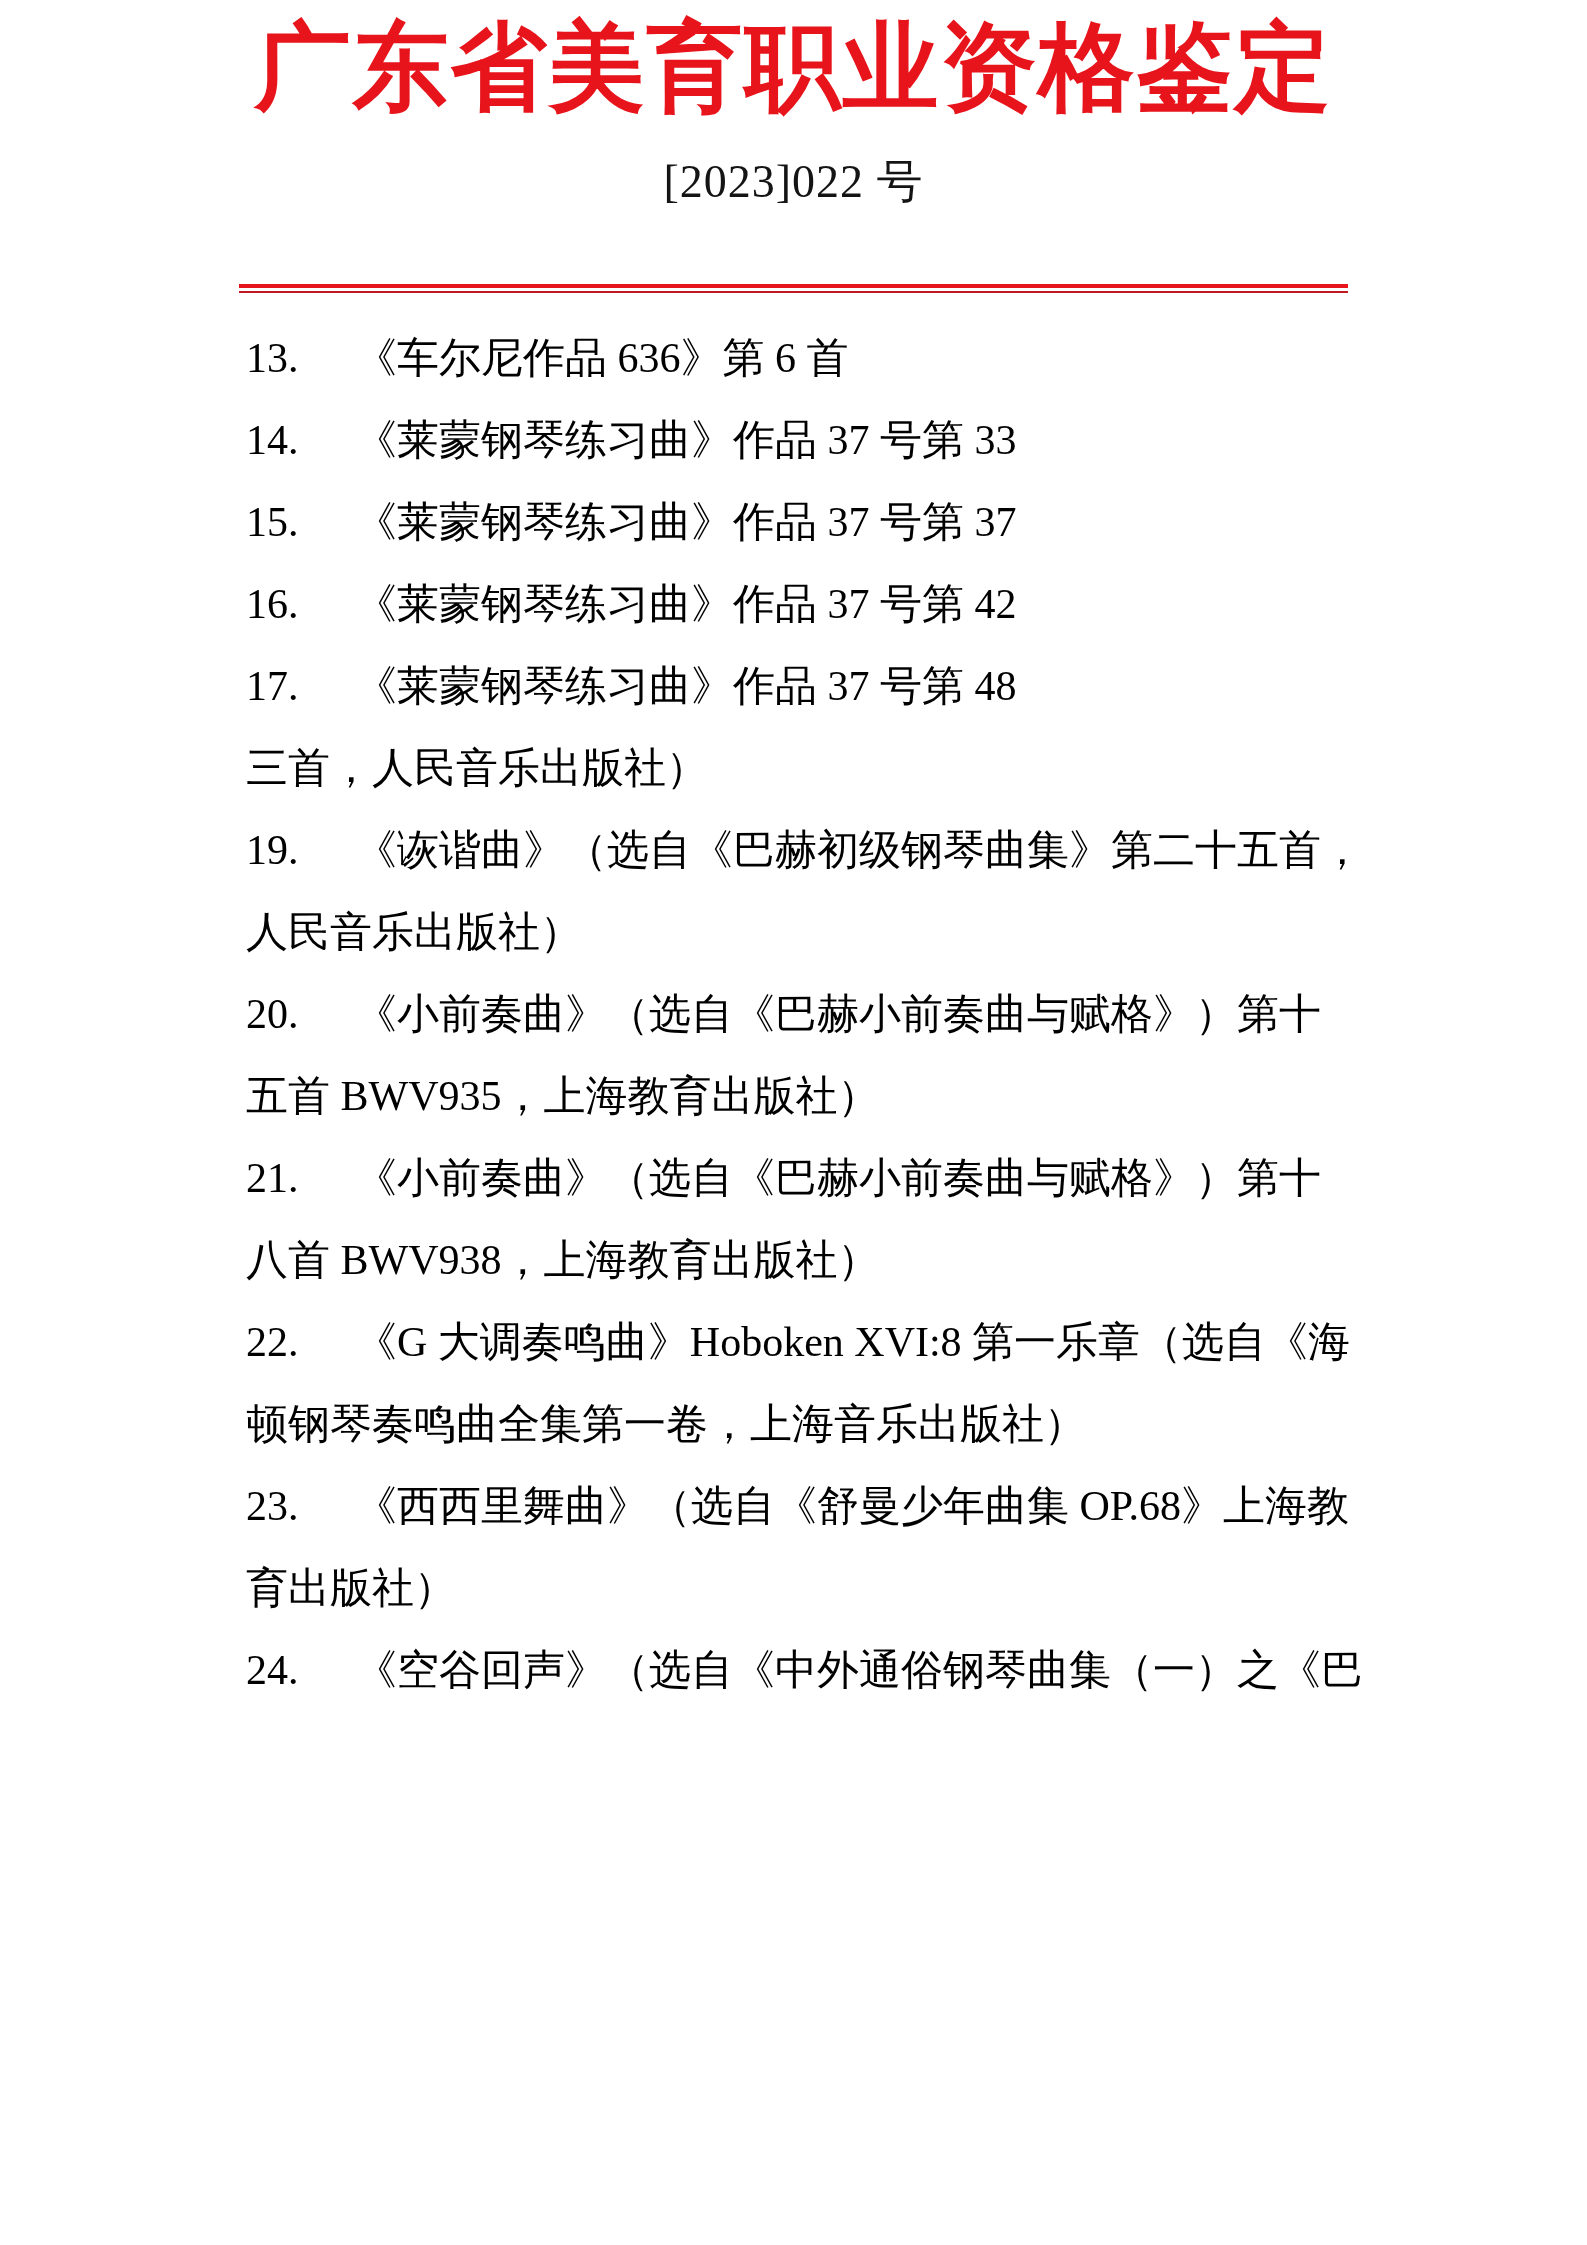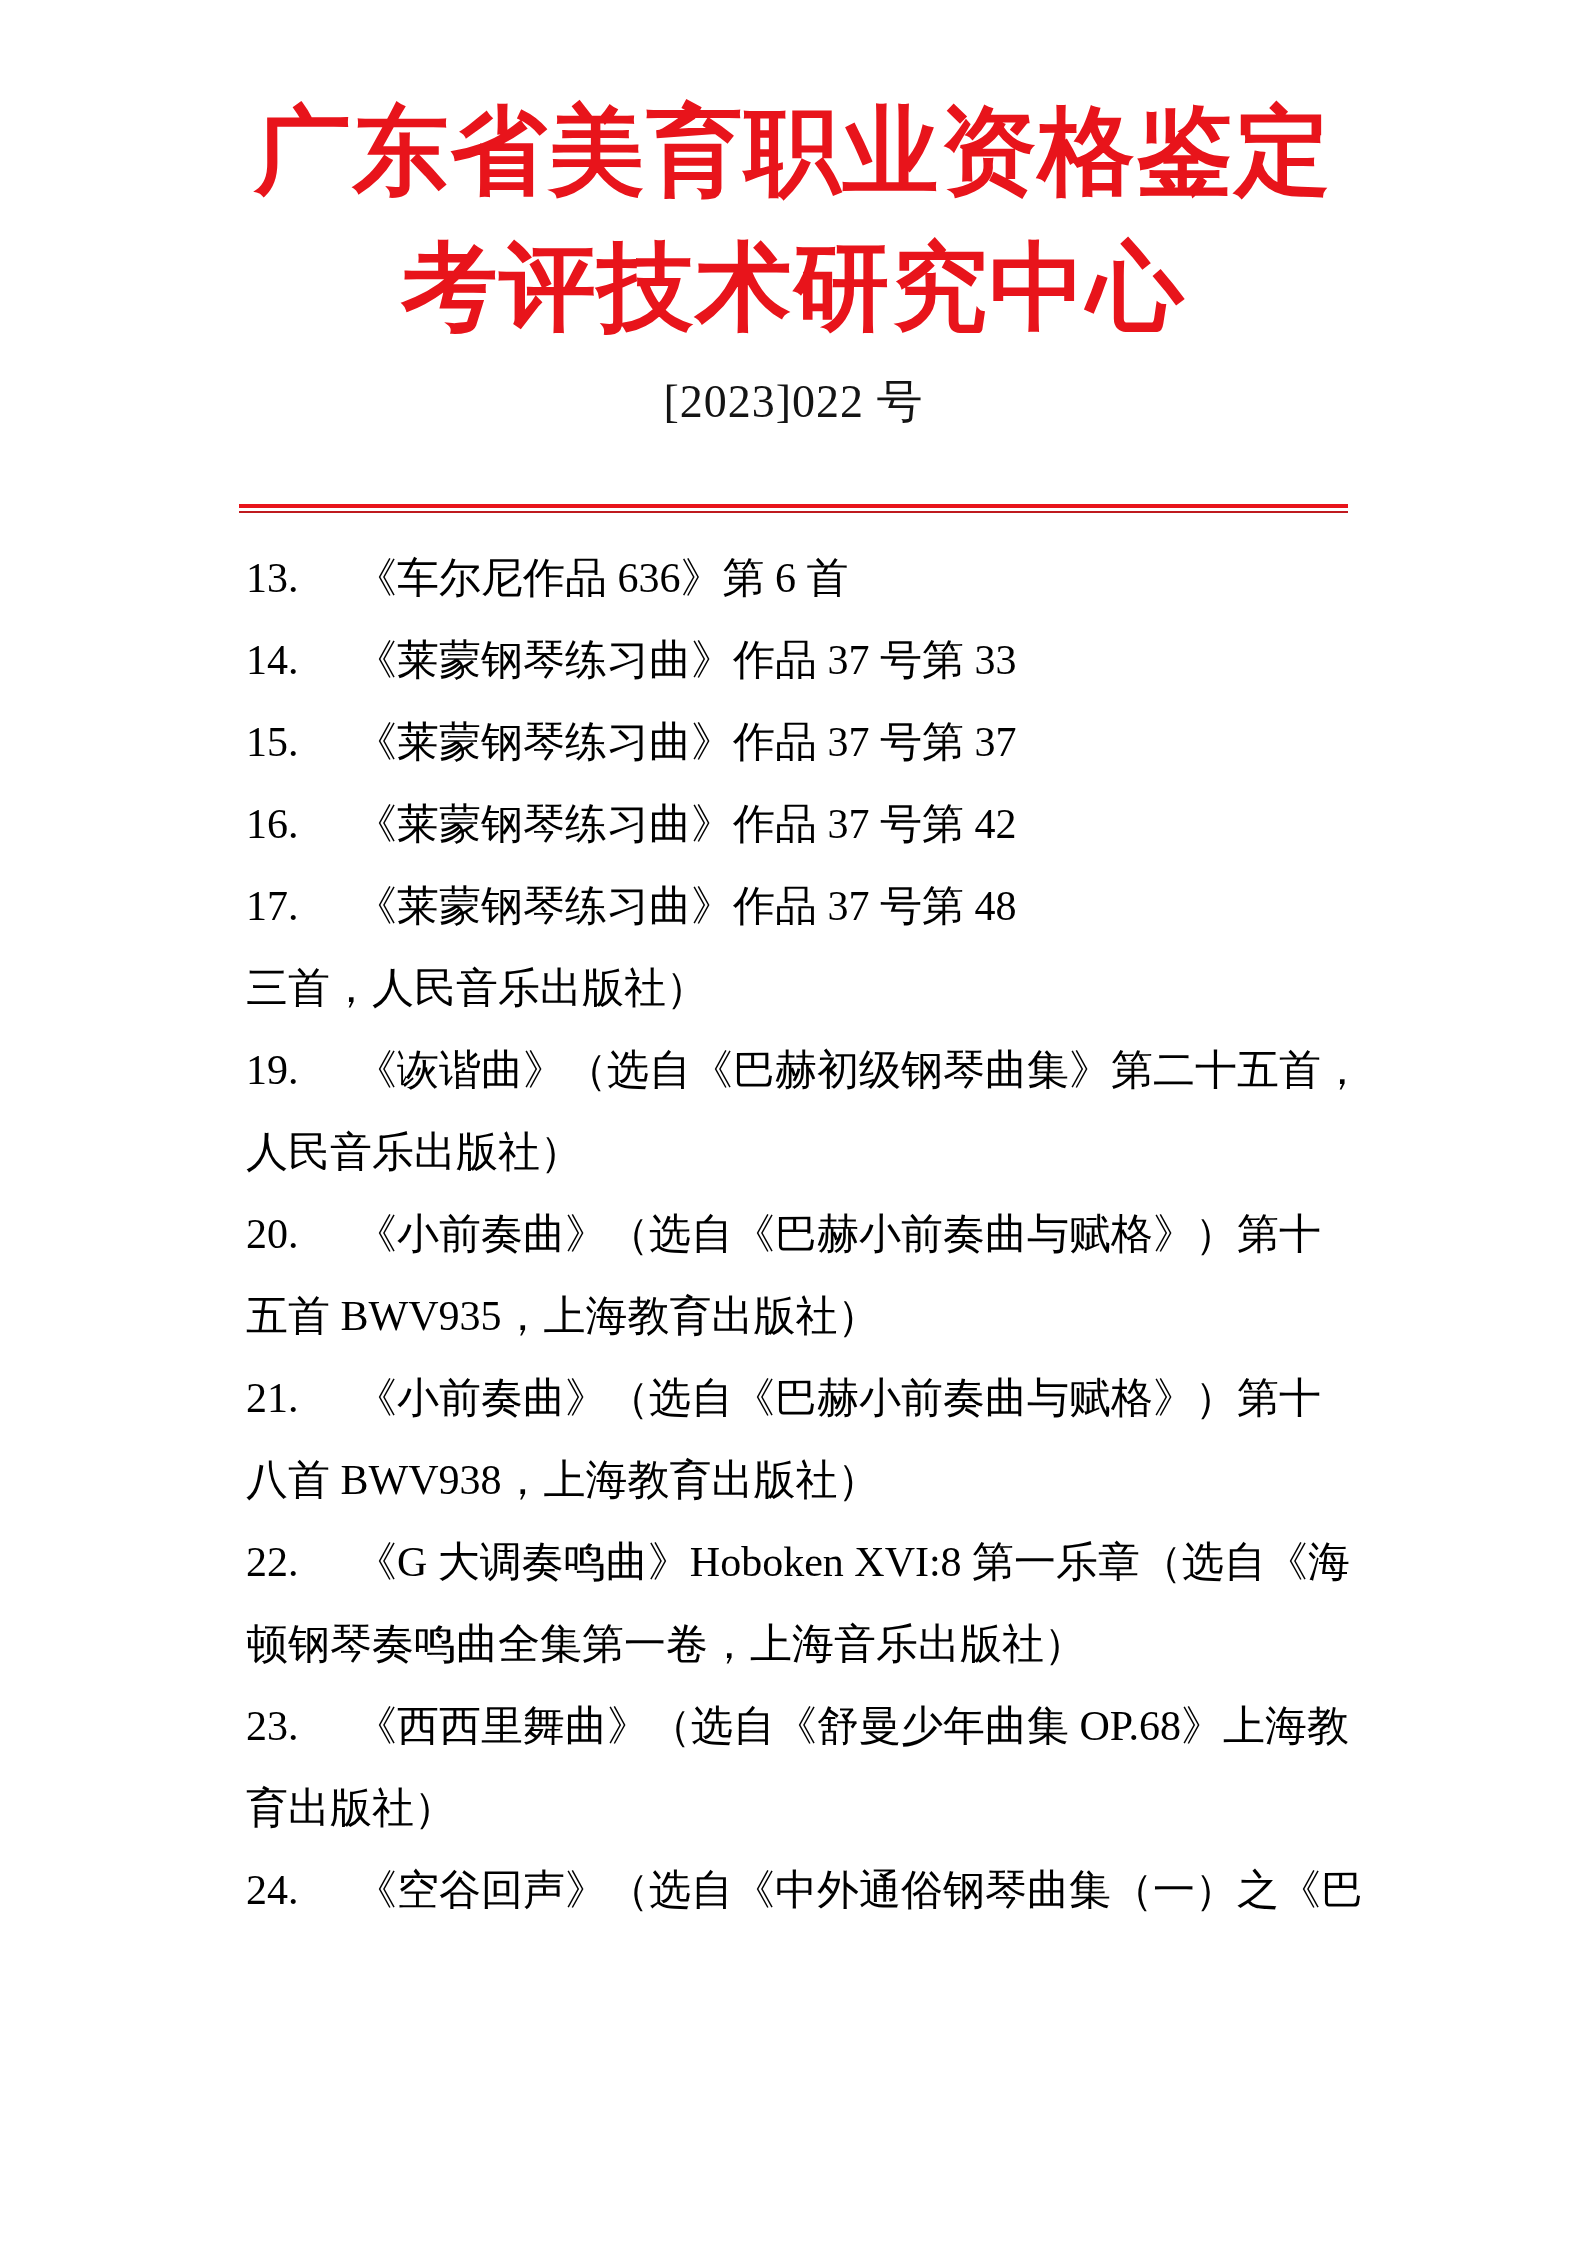--- a/index.html
+++ b/index.html
@@ -7,21 +7,20 @@
   .page {
     position: relative;
     width: 1587px;
     height: 2245px;
     background: #ffffff;
     overflow: hidden;
     font-family: "Liberation Serif", "DejaVu Serif", serif;
     color: #000;
   }
   .org-title {
-    padding-top: 84px;
     text-align: center;
     font-size: 96px;
     font-weight: bold;
     line-height: 136px;
     letter-spacing: 2px;
     color: var(--accent, #e8141b);
   }
   .title-line { display: block; white-space: nowrap; }
   .doc-number {
     margin-top: 16px;
@@ -48,21 +47,20 @@
   .num { display: inline-block; width: 109px; }
   .cont { white-space: nowrap; }
 </style>
 </head>
 <body>
 
 <div class="page">
   <header>
     <h1 class="org-title">
       <span class="title-line">广东省美育职业资格鉴定</span>
-      <span class="title-line">考评技术研究中心</span>
     </h1>
     <div class="doc-number">[2023]022 号</div>
     <div class="divider"></div>
   </header>
 
   <main class="list" id="list">
     <div class="item">
       <div class="first-line"><span class="num">13.</span><span class="text">《车尔尼作品 636》第 6 首</span></div>
     </div>
 

